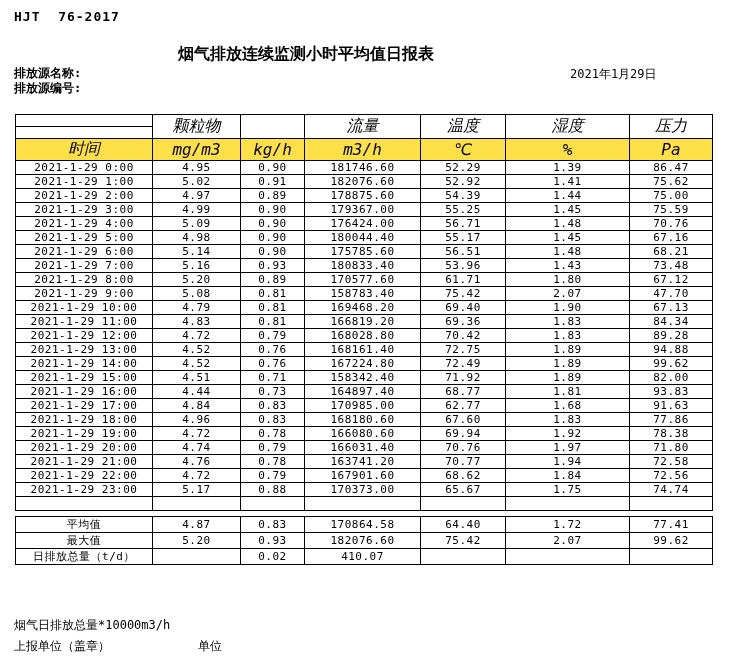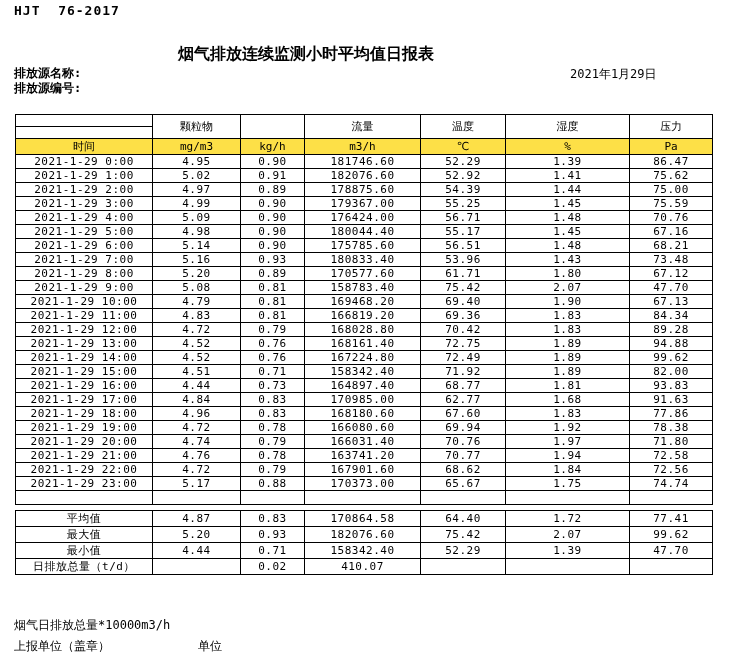--- a/index.html
+++ b/index.html
@@ -5,40 +5,40 @@
   * { margin:0; padding:0; box-sizing:border-box; }
   html,body { background:#ffffff; }
   body {
     position:relative;
     width:733px; height:658px;
     font-family:"DejaVu Sans Mono","DejaVu Sans",sans-serif;
     color:#000;
     overflow:hidden;
   }
   .std-code {
-    position:absolute; top:3px; left:14px;
+    position:absolute; top:9px; left:14px;
     font-size:13px; font-weight:bold; letter-spacing:1px; white-space:pre;
   }
   .doc-title {
     position:absolute; top:44px; left:0; width:612px;
     text-align:center; font-size:16px; font-weight:bold;
   }
   .src-name { position:absolute; top:65px; left:14px; font-size:12px; font-weight:bold; }
   .src-id   { position:absolute; top:80px; left:14px; font-size:12px; font-weight:bold; }
   .doc-date { position:absolute; top:66px; left:570px; font-size:12px; }
 
   .tables { position:absolute; top:114px; left:15px; width:699px; }
   table { border-collapse:collapse; table-layout:fixed; width:697px; }
   td {
     border:1px solid #000;
     text-align:center; vertical-align:middle;
     font-size:11px; height:14px;
     padding:0 2px; overflow:hidden; white-space:nowrap;
   }
-  .hdr td { font-size:11px; }
+  .hdr td { font-size:16px;font-style:italic; }
   .hdr-a td, .hdr-b td { height:12px; }
   .unit-row td { height:16px; }
   .green { background:#fde047; }
   .gap { height:5px; }
   tbody td { letter-spacing:0.5px; }
 
   .foot-note  { position:absolute; top:617px; left:14px; font-size:12px; }
   .foot-line2 { position:absolute; top:638px; left:14px; font-size:12px; }
   .foot-unit  { position:absolute; top:638px; left:198px; font-size:12px; }
 </style>
@@ -339,29 +339,20 @@
         <tr>
           <td>最大值</td>
           <td>5.20</td>
           <td>0.93</td>
           <td>182076.60</td>
           <td>75.42</td>
           <td>2.07</td>
           <td>99.62</td>
         </tr>
         <tr>
-          <td>最小值</td>
-          <td>4.44</td>
-          <td>0.71</td>
-          <td>158342.40</td>
-          <td>52.29</td>
-          <td>1.39</td>
-          <td>47.70</td>
-        </tr>
-        <tr>
           <td>日排放总量（t/d）</td>
           <td></td>
           <td>0.02</td>
           <td>410.07</td>
           <td></td>
           <td></td>
           <td></td>
         </tr>
       </tbody>
   </table>

